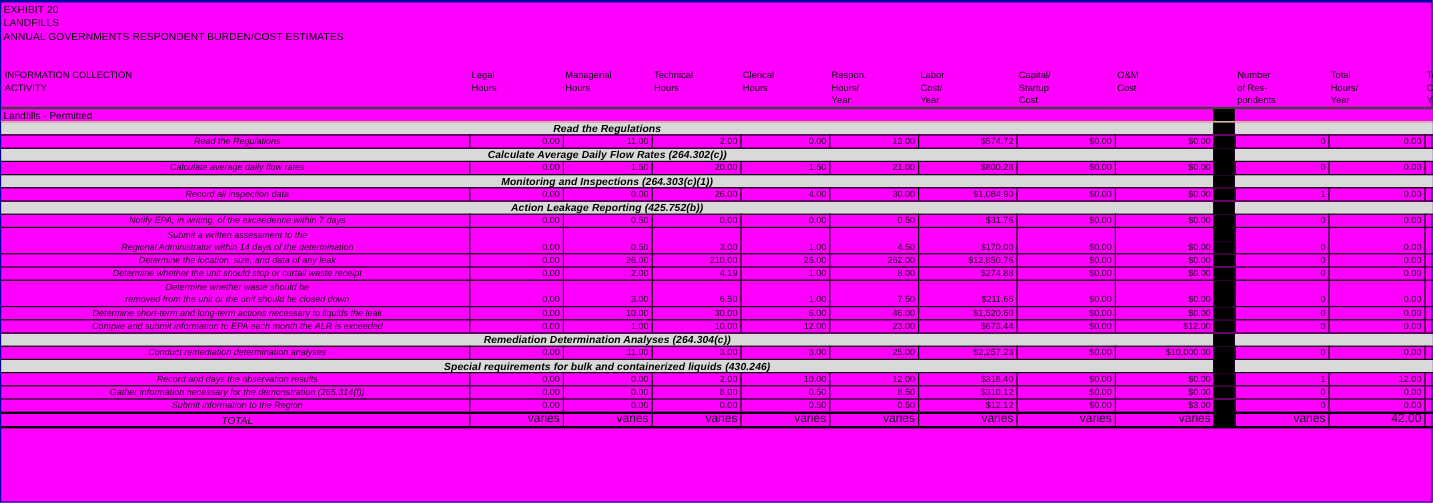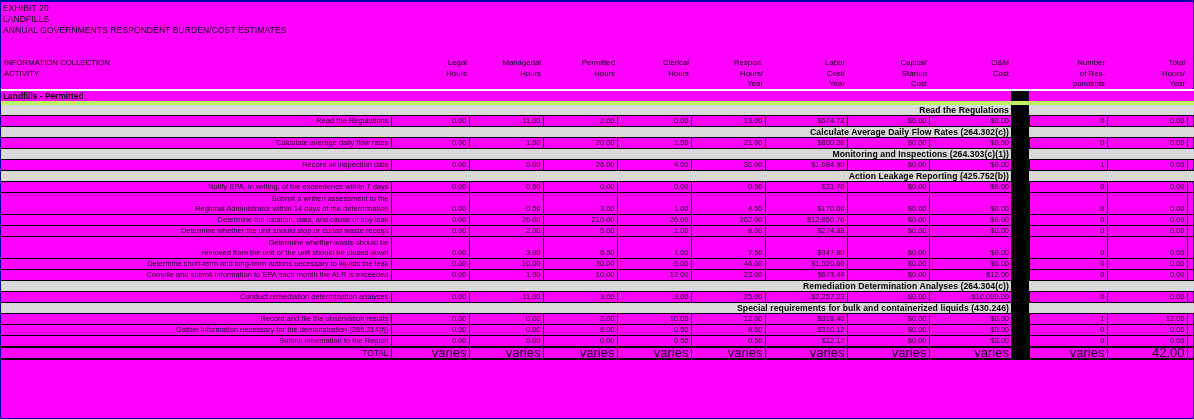--- a/index.html
+++ b/index.html
@@ -45,73 +45,73 @@
   col.c-tot   { width: 80px;  }
 
   
   .titlerow td { height: 13px; font-size: 8.5px; vertical-align: top;
                  padding-left: 3px; letter-spacing: .1px; }
   .spacer td { height: 13px; }
 
   
   .hdr td {
     vertical-align: bottom;
-    text-align: right;
+    text-align: left;
     height: 12px;
     font-size: 7.8px;
     padding: 0 3px;
   }
   .hdr td.lbl { text-align: left; padding-left: 3px; margin-top: 10px; }
-  .hdr-last td { border-bottom: 2px solid #ffffff; }
+  .hdr-last td { border-bottom: 2px solid #404040; }
 
   
   .dr td {
     border-left: 1px solid #000;
     border-bottom: 1px solid #000;
   }
   .dr td:first-child { border-left: none; }
   .dr td.blk { background: #000000; border-left: none; border-right: none; }
 
   .num  { text-align: right; }
-  .act  { text-align: right; padding-left: 6px !important; }
+  .act  { text-align: center; padding-left: 6px !important; font-style: italic; }
 
   
   .sec td {
     background: #d9d9d9;
     font-weight: bold;
     font-size: 8.6px;
     letter-spacing: .1px;
     height: 13px;
     border-bottom: 1px solid #000;
     border-left: none;
   }
   .sec td.blk { background: #000; }
   .sec td.act { padding-left: 2px !important; }
 
   
   .group td {
     font-size: 8.4px;
-    font-weight: bold;
+    font-weight: normal;
     height: 12px;
-    border-bottom: 4px solid #bef264;
+    border-bottom: 1px solid #bef264;
     background: #FF00FF;
     padding-left: 3px;
   }
   .group td.blk { background: #000; }
 
   
   .cont td { height: 11px; }
 
   
   .total td {
     font-weight: normal;
     border-top: 2px solid #000;
     border-bottom: 2px solid #000;
     height: 13px;
-    font-size: 13px;
+    font-size: 10px;
   }
   .total td.act { font-size: 8.4px; }
   .total td.blk { background: #000; }
 
   
   td.blk { background: #000 !important; }
 
   
   .fade { opacity: .93; }
 </style>
@@ -151,21 +151,21 @@
           <td colspan="13"></td>
         </tr>
       <tr class="spacer">
           <td colspan="13"></td>
         </tr>
 
       <tr class="hdr">
         <td class="lbl">INFORMATION COLLECTION</td>
         <td>Legal</td>
         <td>Managerial</td>
-        <td>Permitted</td>
+        <td>Technical</td>
         <td>Clerical</td>
         <td>Respon.</td>
         <td>Labor</td>
         <td>Capital/</td>
         <td>O&amp;M</td>
         <td></td>
         <td>Number</td>
         <td>Total</td>
         <td>Total</td>
       </tr>
@@ -310,39 +310,39 @@
           <td class="num fade">4.50</td>
           <td class="num fade">$170.00</td>
           <td class="num fade">$0.00</td>
           <td class="num fade">$0.00</td>
           <td class="blk"></td>
           <td class="num fade">0</td>
           <td class="num fade">0.00</td>
           <td class="num fade">$0.00</td>
         </tr>
         <tr class="dr">
-          <td class="act fade">Determine the location, data, and cause of any leak</td>
+          <td class="act fade">Determine the location, size, and data of any leak</td>
           <td class="num fade">0.00</td>
           <td class="num fade">26.00</td>
           <td class="num fade">210.00</td>
           <td class="num fade">26.00</td>
           <td class="num fade">262.00</td>
           <td class="num fade">$12,850.76</td>
           <td class="num fade">$0.00</td>
           <td class="num fade">$0.00</td>
           <td class="blk"></td>
           <td class="num fade">0</td>
           <td class="num fade">0.00</td>
           <td class="num fade">$0.00</td>
         </tr>
         <tr class="dr">
           <td class="act fade">Determine whether the unit should stop or curtail waste receipt</td>
           <td class="num fade">0.00</td>
           <td class="num fade">2.00</td>
-          <td class="num fade">5.00</td>
+          <td class="num fade">4.19</td>
           <td class="num fade">1.00</td>
           <td class="num fade">8.00</td>
           <td class="num fade">$274.88</td>
           <td class="num fade">$0.00</td>
           <td class="num fade">$0.00</td>
           <td class="blk"></td>
           <td class="num fade">0</td>
           <td class="num fade">0.00</td>
           <td class="num fade">$0.00</td>
         </tr>
@@ -361,21 +361,21 @@
           <td class="num" style="border-bottom: none;"></td>
           <td class="num" style="border-bottom: none;"></td>
         </tr>
         <tr class="dr">
           <td class="act fade">removed from the unit or the unit should be closed down</td>
           <td class="num fade">0.00</td>
           <td class="num fade">3.00</td>
           <td class="num fade">6.50</td>
           <td class="num fade">1.00</td>
           <td class="num fade">7.50</td>
-          <td class="num fade">$347.80</td>
+          <td class="num fade">$211.65</td>
           <td class="num fade">$0.00</td>
           <td class="num fade">$0.00</td>
           <td class="blk"></td>
           <td class="num fade">0</td>
           <td class="num fade">0.00</td>
           <td class="num fade">$0.00</td>
         </tr>
         <tr class="dr">
           <td class="act fade">Determine short-term and long-term actions necessary to liquids the leak</td>
           <td class="num fade">0.00</td>
@@ -425,21 +425,21 @@
           <td class="num fade">0</td>
           <td class="num fade">0.00</td>
           <td class="num fade">$0.00</td>
         </tr>
         <tr class="sec">
           <td class="act" colspan="9">Special requirements for bulk and containerized liquids (430.246)</td>
           <td class="blk"></td>
           <td colspan="3"></td>
         </tr>
         <tr class="dr">
-          <td class="act fade">Record and file the observation results</td>
+          <td class="act fade">Record and days the observation results</td>
           <td class="num fade">0.00</td>
           <td class="num fade">0.00</td>
           <td class="num fade">2.00</td>
           <td class="num fade">10.00</td>
           <td class="num fade">12.00</td>
           <td class="num fade">$318.40</td>
           <td class="num fade">$0.00</td>
           <td class="num fade">$0.00</td>
           <td class="blk"></td>
           <td class="num fade">1</td>

